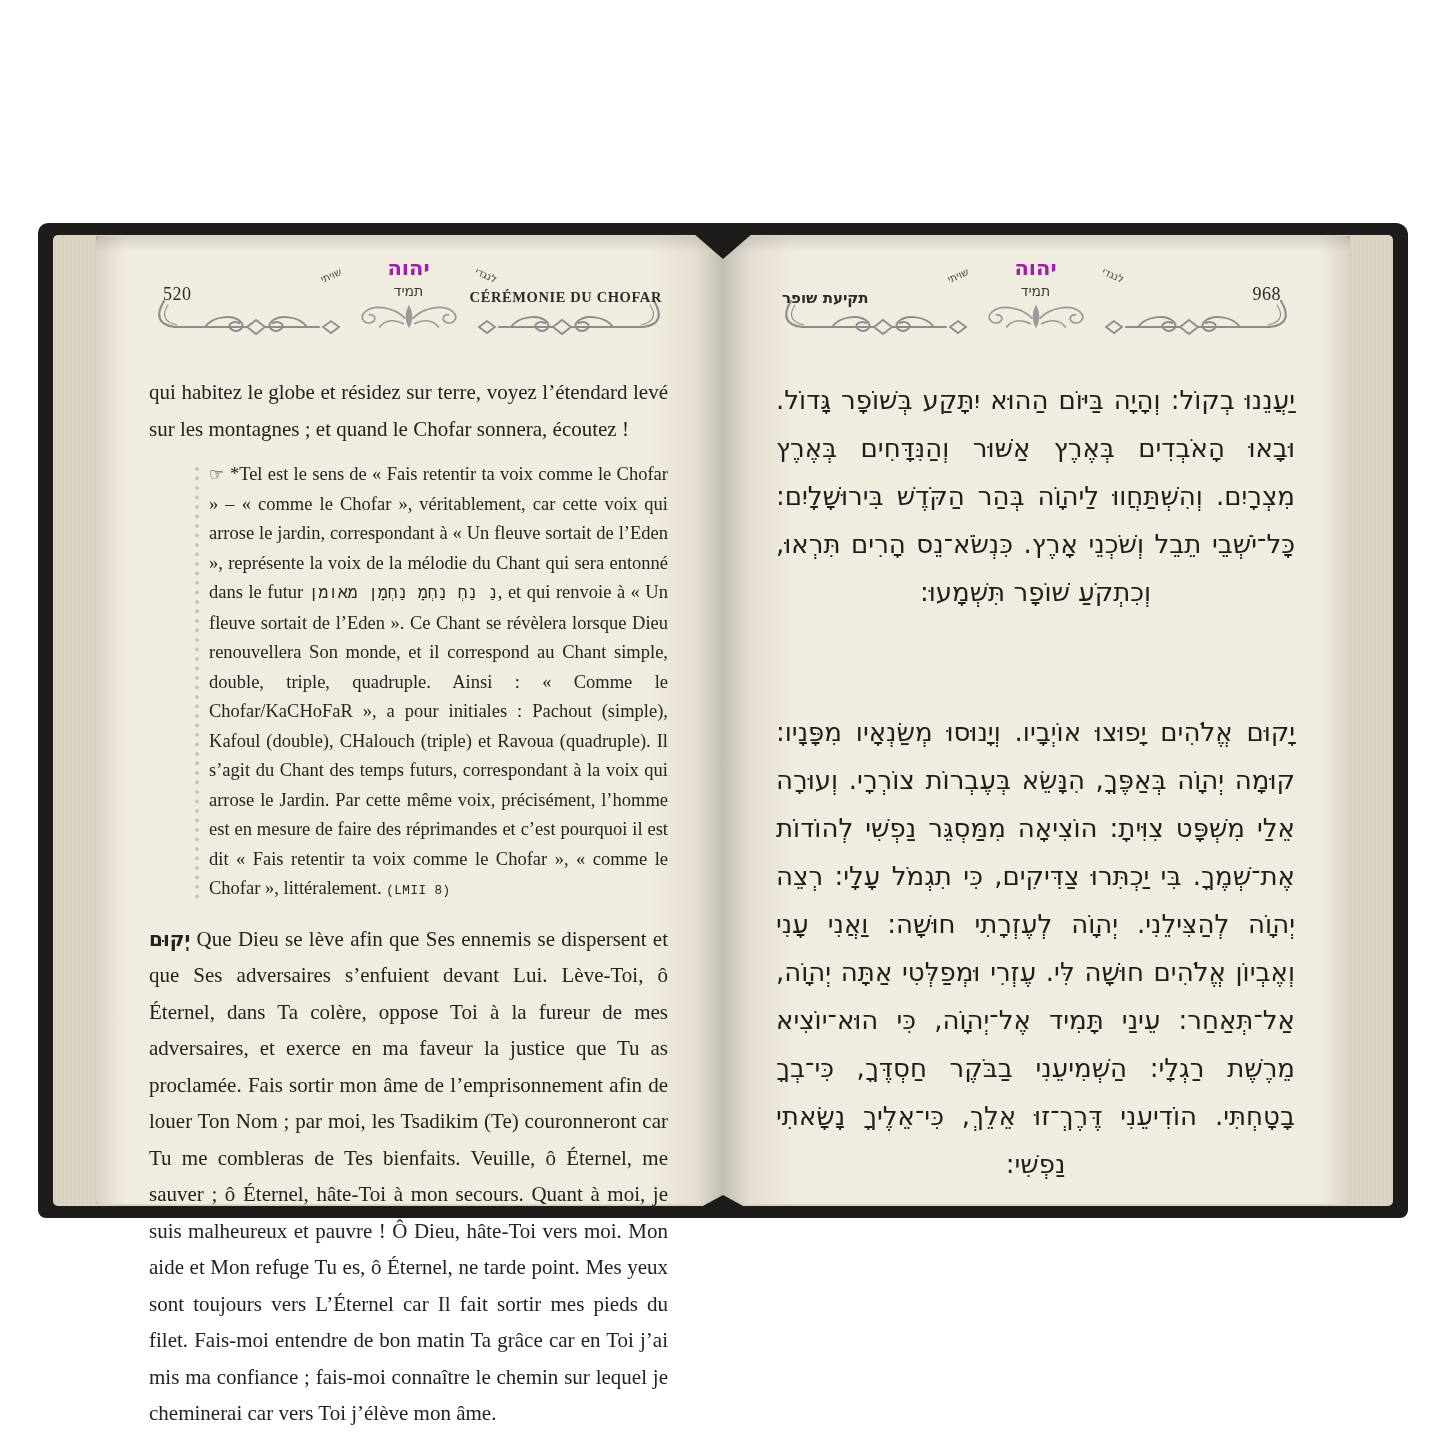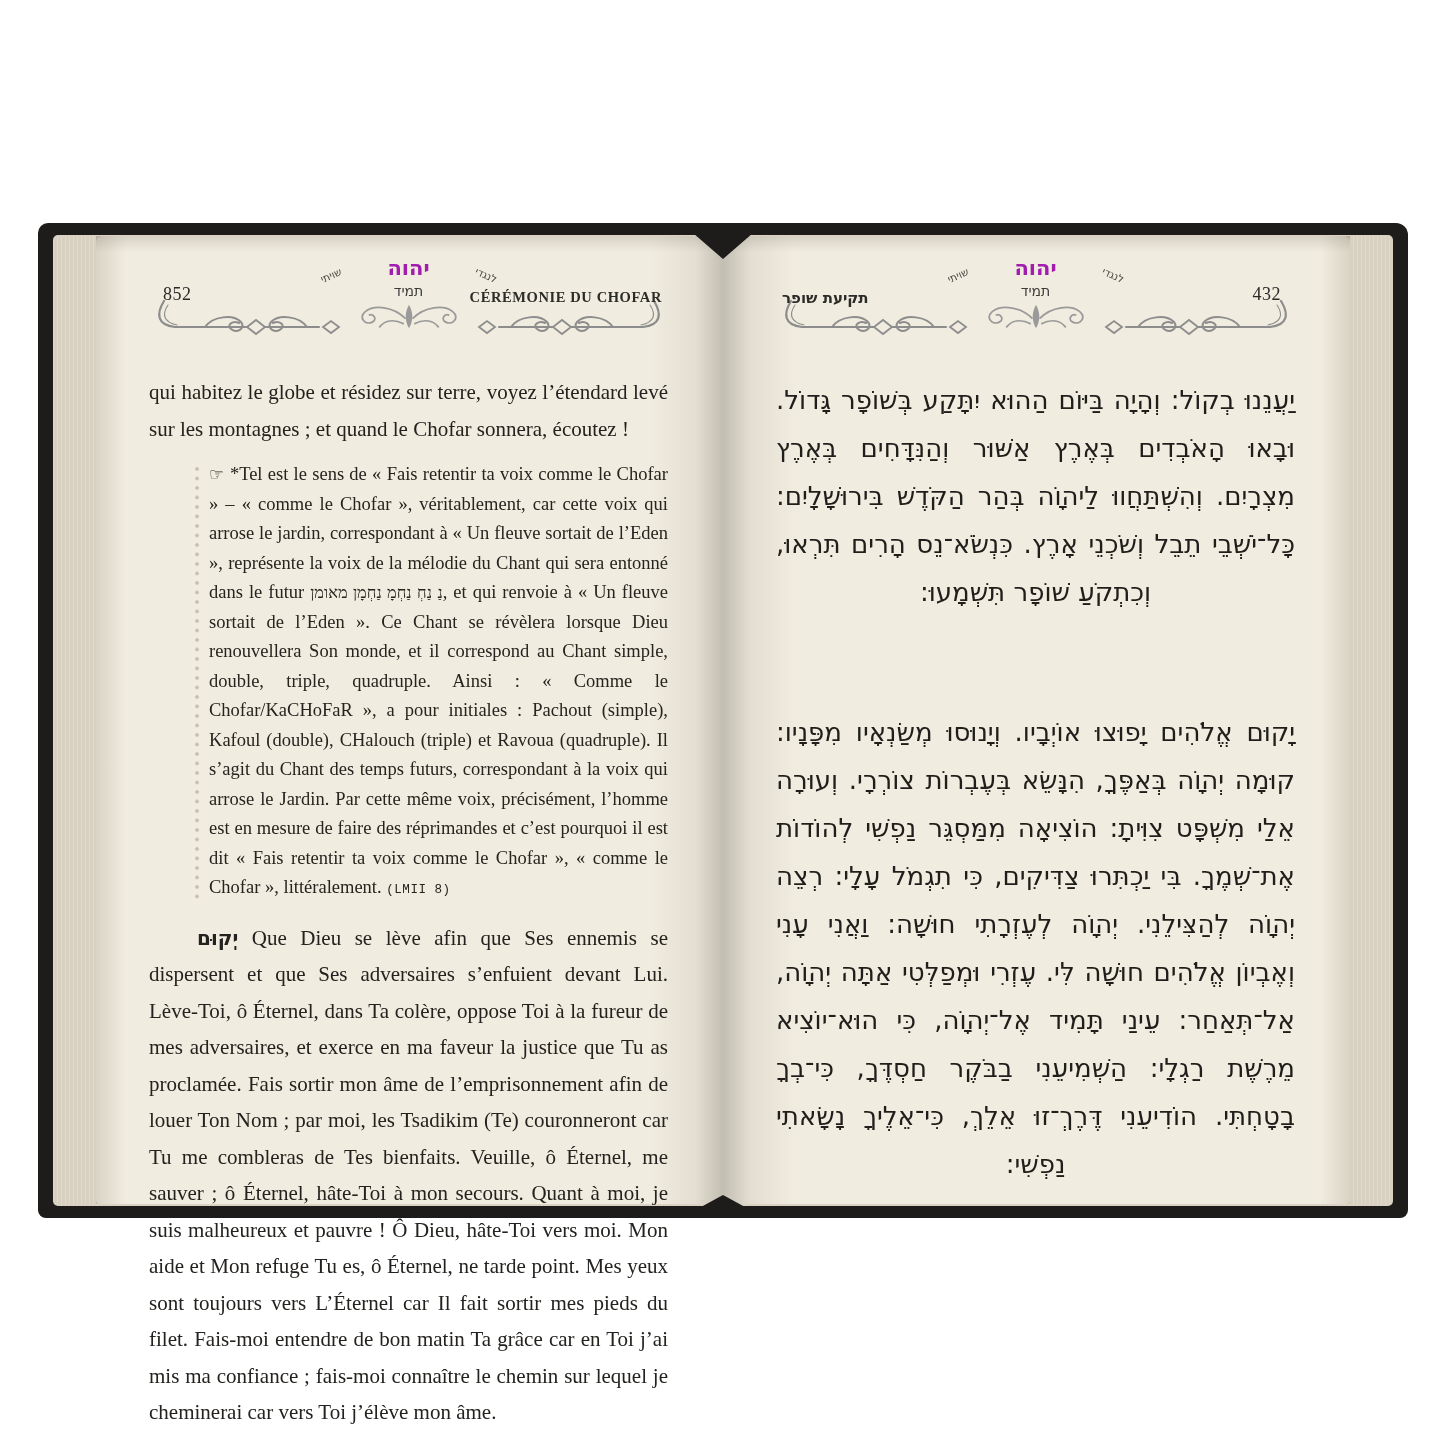--- a/index.html
+++ b/index.html
@@ -86,22 +86,22 @@
     position:relative;
     margin:13px 0 14px 44px;padding-left:16px;
     font-size:18.5px;line-height:29.5px;text-align:justify;color:#26241f;
   }
   .fn-border{
     position:absolute;left:0;top:5px;bottom:5px;width:9px;
     background:radial-gradient(circle at 4px 4px, #c8c2b2 1.6px, rgba(0,0,0,0) 2.1px);
     background-size:9px 9.5px;background-repeat:repeat-y;
   }
   .b{font-weight:normal;}
-  .he{font-family:Liberation Serif, serif;font-size:.88em;}
-  .heb-lead{font-family:"DejaVu Sans", sans-serif;font-weight:bold;font-size:.95em;margin-left:48px;}
+  .he{font-family:Liberation Mono, monospace;font-size:.88em;}
+  .heb-lead{font-family:"DejaVu Sans", sans-serif;font-weight:bold;font-size:.95em;}
   .cite{font-size:.68em;letter-spacing:.5px;font-family:Liberation Mono, monospace;}
   .manicule{font-family:"DejaVu Sans", sans-serif;font-size:.9em;}
   
   .heb-block{
     direction:rtl;font-family:"DejaVu Sans", sans-serif;
     font-size:26px;line-height:48px;color:#1f1e1b;
     text-align:justify;text-align-last:center;
     margin:0;
   }
   .heb-block.first{margin-top:6px;}
@@ -129,21 +129,21 @@
             <path d="M56,31 C64,20 84,18 92,26 C97,32 88,38 82,33 C77,29 84,24 90,27" stroke-width="2"></path>
             <path d="M158,31 C150,20 130,18 122,26 C117,32 126,38 132,33 C137,29 130,24 124,27" stroke-width="2"></path>
             <path d="M98,31 l9,-7 9,7 -9,7 z" fill="#f0ecdf" stroke-width="1.8"></path>
             <path d="M174,31 l8,-6 8,6 -8,6 z" fill="#f0ecdf" stroke-width="1.8"></path>
             <path d="M330,31 l8,-6 8,6 -8,6 z" fill="#f0ecdf" stroke-width="1.8"></path>
             <path d="M362,31 C370,20 390,18 398,26 C403,32 394,38 388,33 C383,29 390,24 396,27" stroke-width="2"></path>
             <path d="M464,31 C456,20 436,18 428,26 C423,32 432,38 438,33 C443,29 436,24 430,27" stroke-width="2"></path>
             <path d="M404,31 l9,-7 9,7 -9,7 z" fill="#f0ecdf" stroke-width="1.8"></path>
           </g>
         </svg>
-        <span class="pgnum at-left">852</span>
+        <span class="pgnum at-left">520</span>
         <span class="htitle at-right">CÉRÉMONIE DU CHOFAR</span>
         <div class="crest">
           <div class="arc">
             <span class="c-left">שויתי</span>
             <span class="c-center">יהוה</span>
             <span class="c-right">לנגדי</span>
           </div>
           <div class="c-bottom">תמיד</div>
           <svg width="140" height="30" viewBox="0 0 160 34">
             <g fill="none" stroke="#9a9a9a" stroke-width="2">
@@ -185,21 +185,21 @@
             <path d="M56,31 C64,20 84,18 92,26 C97,32 88,38 82,33 C77,29 84,24 90,27" stroke-width="2"></path>
             <path d="M158,31 C150,20 130,18 122,26 C117,32 126,38 132,33 C137,29 130,24 124,27" stroke-width="2"></path>
             <path d="M98,31 l9,-7 9,7 -9,7 z" fill="#f0ecdf" stroke-width="1.8"></path>
             <path d="M174,31 l8,-6 8,6 -8,6 z" fill="#f0ecdf" stroke-width="1.8"></path>
             <path d="M330,31 l8,-6 8,6 -8,6 z" fill="#f0ecdf" stroke-width="1.8"></path>
             <path d="M362,31 C370,20 390,18 398,26 C403,32 394,38 388,33 C383,29 390,24 396,27" stroke-width="2"></path>
             <path d="M464,31 C456,20 436,18 428,26 C423,32 432,38 438,33 C443,29 436,24 430,27" stroke-width="2"></path>
             <path d="M404,31 l9,-7 9,7 -9,7 z" fill="#f0ecdf" stroke-width="1.8"></path>
           </g>
         </svg>
-        <span class="pgnum at-right">432</span>
+        <span class="pgnum at-right">968</span>
         <span class="htitle at-left he-title">תקיעת שופר</span>
         <div class="crest">
           <div class="arc">
             <span class="c-left">שויתי</span>
             <span class="c-center">יהוה</span>
             <span class="c-right">לנגדי</span>
           </div>
           <div class="c-bottom">תמיד</div>
           <svg width="140" height="30" viewBox="0 0 160 34">
             <g fill="none" stroke="#9a9a9a" stroke-width="2">

